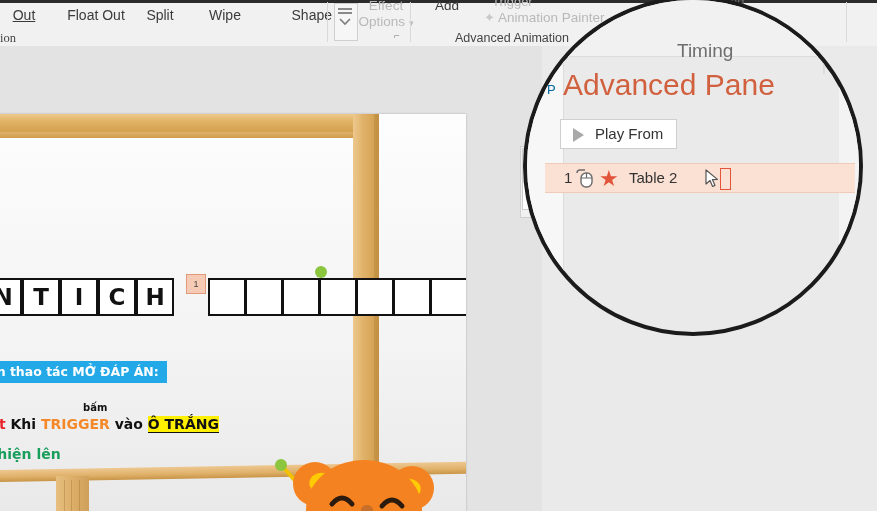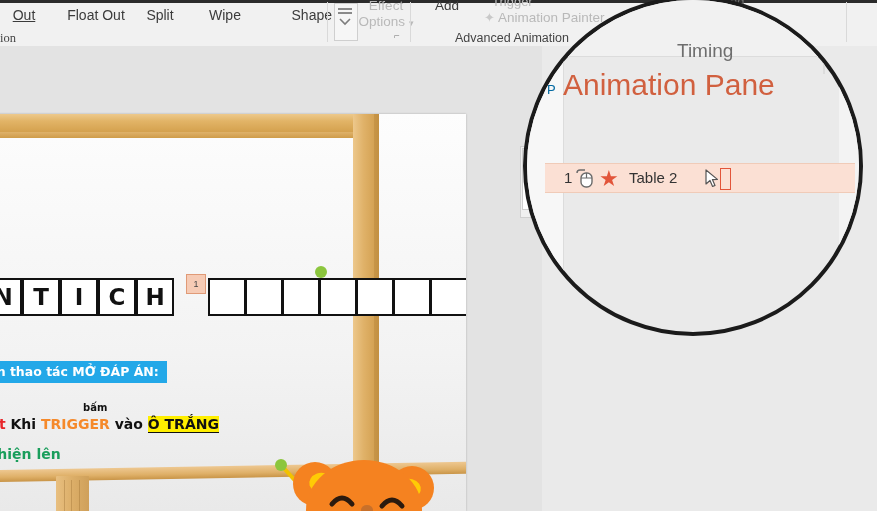--- a/index.html
+++ b/index.html
@@ -365,22 +365,26 @@
     <div id="mag-top-strip"></div>
     <div id="mag-timing">Timing</div>
     <div id="mag-divider"></div>
 
     <div id="mag-leftstrip">
       <div id="mag-animpainter">on P</div>
     </div>
 
     <div id="mag-rightedge"></div>
 
-    <div id="pane-title">Animation Pane</div>
-
+    <div id="pane-title">Advanced Pane</div>
+
+    <div id="play-from">
+      <div class="tri"></div>
+      <div class="lbl">Play From</div>
+    </div>
 
     <div id="anim-row">
       <div class="num">1</div>
       <svg class="mouse" width="20" height="22" viewBox="0 0 20 22">
         <path d="M5 3 L10 3" stroke="#6b6b6b" stroke-width="1.4" fill="none"></path>
         <path d="M5 3 q-3 0 -3 3" stroke="#6b6b6b" stroke-width="1.4" fill="none"></path>
         <rect x="6" y="6" width="11" height="14" rx="5" fill="#ffffff" stroke="#6b6b6b" stroke-width="1.4"></rect>
         <line x1="11.5" y1="6" x2="11.5" y2="11" stroke="#6b6b6b" stroke-width="1.2"></line>
         <line x1="6" y1="11" x2="17" y2="11" stroke="#6b6b6b" stroke-width="1.2"></line>
       </svg>

